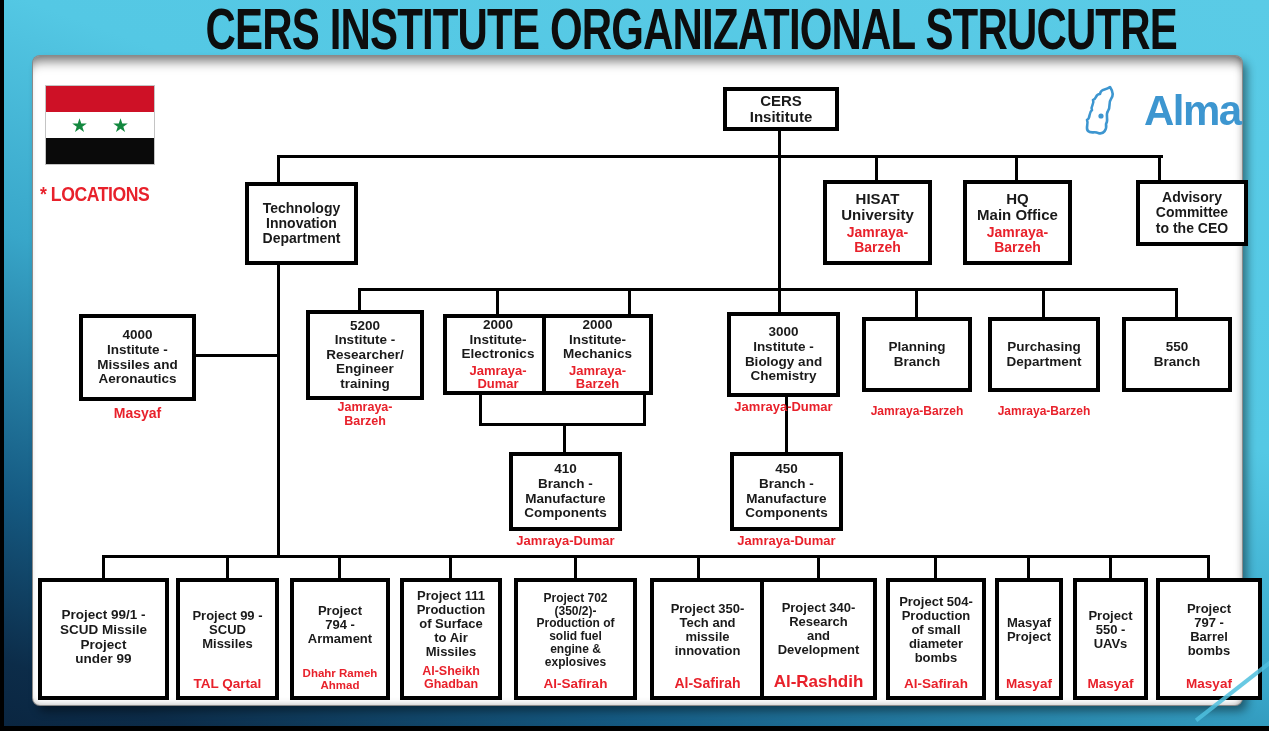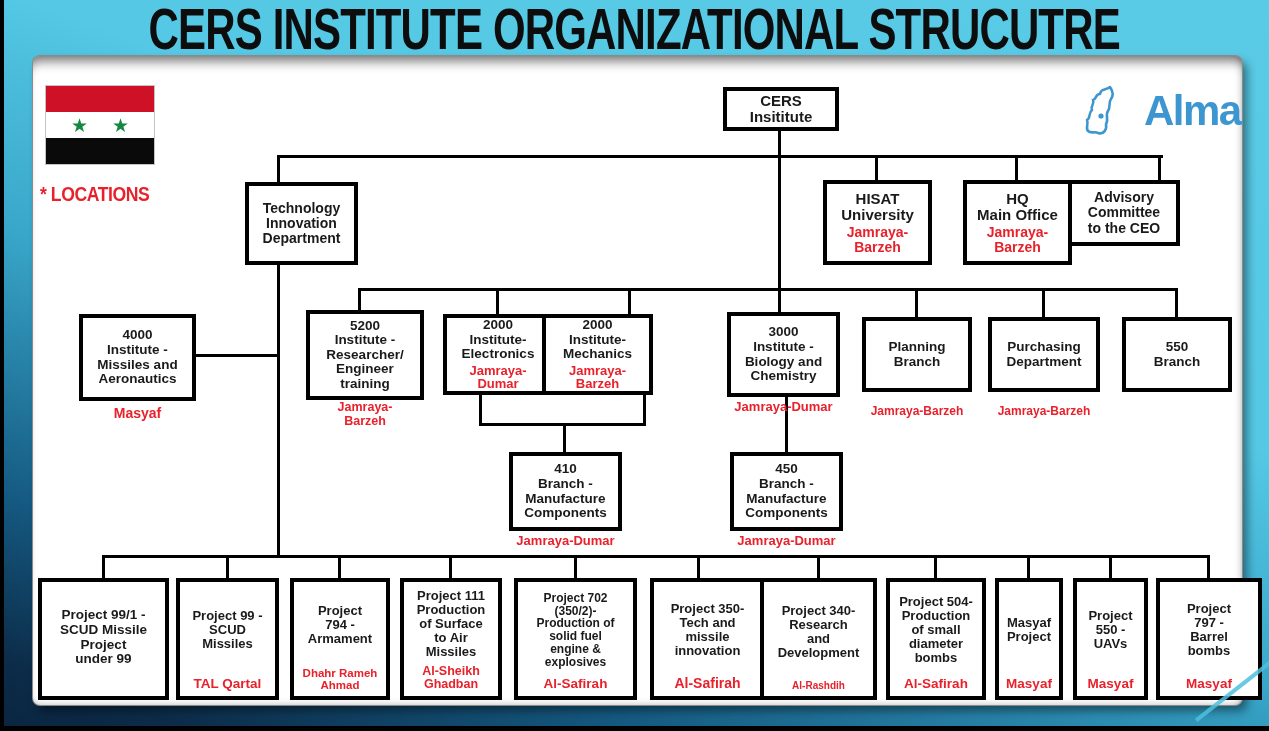--- a/index.html
+++ b/index.html
@@ -3,21 +3,21 @@
 <meta charset="utf-8">
 <style>
   html,body{margin:0;padding:0;background:#0a2540;}
   body{width:1269px;height:731px;font-family:"Liberation Sans",sans-serif;}
   .stage{position:relative;width:1269px;height:731px;overflow:hidden;
     background:linear-gradient(200deg,#5acbe6 0%,#54c8e4 38%,#38a6c9 58%,#155a82 80%,#0c2c49 94%,#0a2540 100%);}
   .edge-left{position:absolute;left:0;top:0;width:4px;height:100%;background:#000;}
   .edge-bottom{position:absolute;left:0;bottom:0;width:100%;height:5px;background:#000;}
   .streak{position:absolute;left:1185px;top:686px;width:105px;height:4px;background:#4fc0de;transform:rotate(-38deg);opacity:.85;}
 
-  .main-title{position:absolute;left:0;top:0;width:100%;height:60px;display:flex;align-items:center;justify-content:center;}
+  .main-title{position:absolute;left:0;top:0;width:100%;height:60px;display:flex;align-items:center;justify-content:flex-end;}
   .main-title h1{margin:0;font-size:50px;font-weight:bold;color:#0d0d0d;white-space:nowrap;
     letter-spacing:-1px;transform:scale(0.84,1.14);transform-origin:center center;}
 
   .panel{position:absolute;left:33px;top:56px;width:1209px;height:649px;background:#fff;border-radius:7px;
     box-shadow:0 0 0 1px #8a8a8a,5px 6px 10px rgba(0,0,0,0.45),
       inset 0 14px 12px -9px rgba(0,0,0,0.55),
       inset -5px 0 9px -6px rgba(0,0,0,0.35),
       inset 0 -5px 9px -6px rgba(0,0,0,0.3);}
 
   .flag{position:absolute;left:45px;top:85px;width:110px;height:80px;border:1px solid #c4c4c4;box-sizing:border-box;}
@@ -145,21 +145,21 @@
 Barzeh</div>
     </div>
 
     <div class="node lg" style="left:963px;top:180px;width:109px;height:85px">
       <div class="t">HQ
 Main Office</div>
       <div class="loc">Jamraya-
 Barzeh</div>
     </div>
 
-    <div class="node mid" style="left:1068px;top:180px;width:112px;height:66px">
+    <div class="node mid" style="left:1136px;top:180px;width:112px;height:66px">
       <div class="t">Advisory
 Committee
 to the CEO</div>
     </div>
 
     <div class="node" style="left:79px;top:314px;width:117px;height:87px">
       <div class="t">4000
 Institute -
 Missiles and
 Aeronautics</div>
@@ -281,21 +281,21 @@
 missile
 innovation</div>
       <div class="loc" style="font-size:14px">Al-Safirah</div>
     </div>
 
     <div class="node proj" style="left:760px;top:578px;width:117px;height:122px">
       <div class="t">Project 340-
 Research
 and
 Development</div>
-      <div class="loc" style="font-size:10px">Al-Rashdih</div>
+      <div class="loc" style="font-size:17px">Al-Rashdih</div>
     </div>
 
     <div class="node proj" style="left:886px;top:578px;width:100px;height:122px">
       <div class="t">Project 504-
 Production
 of small
 diameter
 bombs</div>
       <div class="loc">Al-Safirah</div>
     </div>

